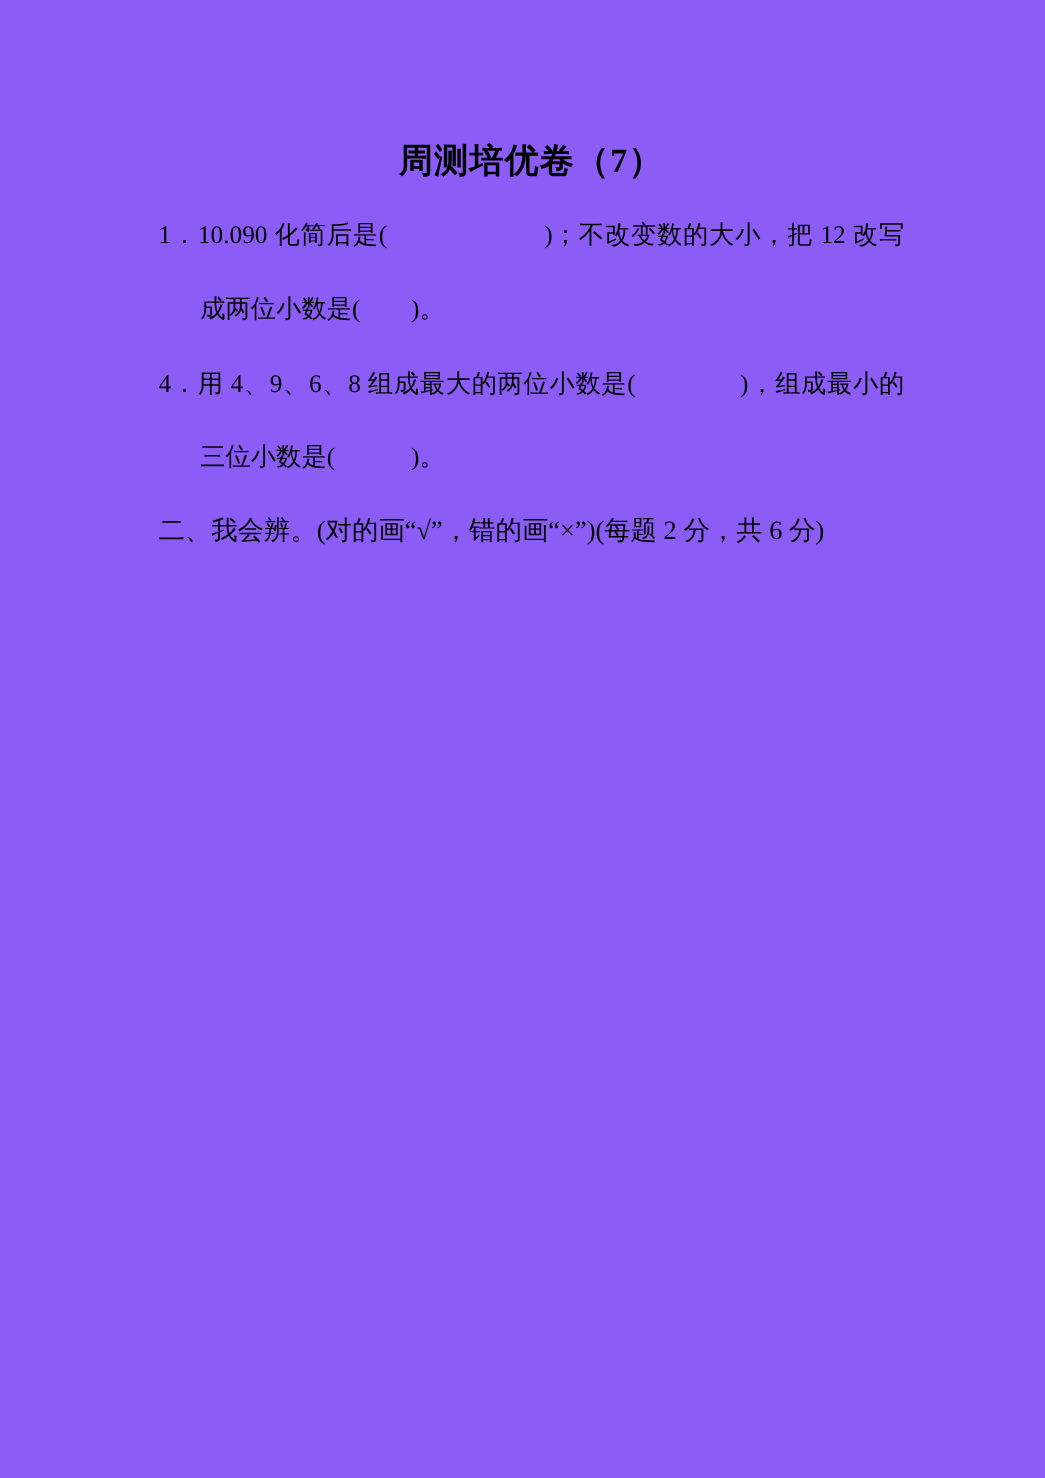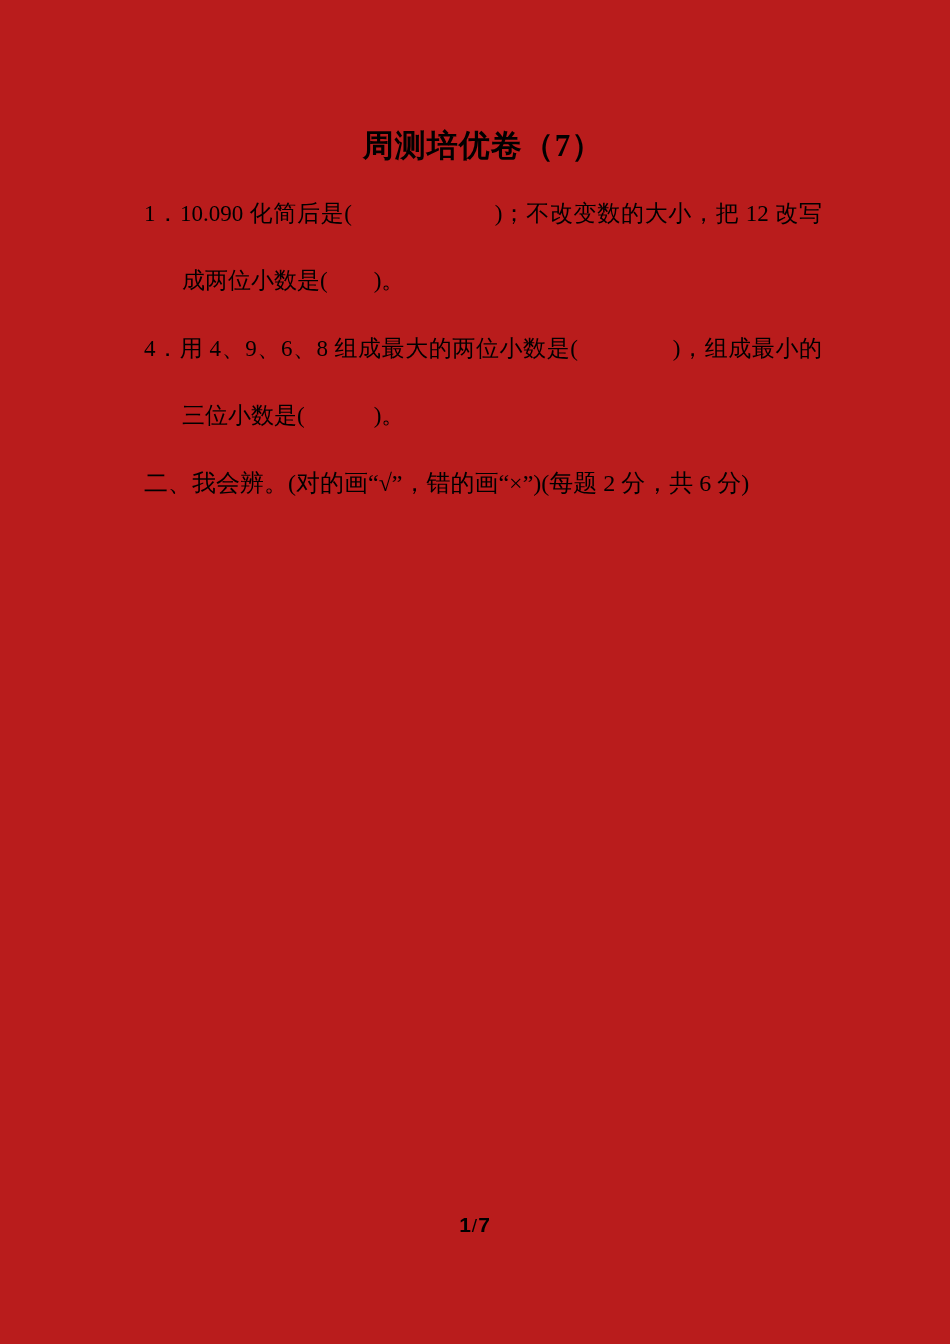--- a/index.html
+++ b/index.html
@@ -1,21 +1,21 @@
 <!DOCTYPE html>
 <html lang="zh"><head>
 <meta charset="utf-8">
 <style>
   html, body { margin: 0; padding: 0; }
   body { width: 950px; height: 1344px; background: #ffffff; }
   .page {
     position: relative;
     width: 950px;
     height: 1344px;
-    background: #b91c1c;
+    background: #8b5cf6;
     color: #000;
     font-family: "Liberation Serif", serif;
     overflow: hidden;
   }
   .content {
     position: absolute;
     left: 144px;
     top: 0;
     width: 678px;
     font-size: 23px;
@@ -72,14 +72,13 @@
 
     <p class="q"><span>4．</span><span>用 4、9、6、8 组成最大的两位小数是(　　　　)，组成最小的三位小数是(　　　)。</span></p>
 
 
 
     <p class="sec-heading">二、我会辨。(对的画“√”，错的画“×”)(每题 2 分，共 6 分)</p>
 
 
   </div>
 
-  <div class="page-footer"><span>1</span><span class="sep">/</span><span>7</span></div>
 </div>
 
 </body></html>

